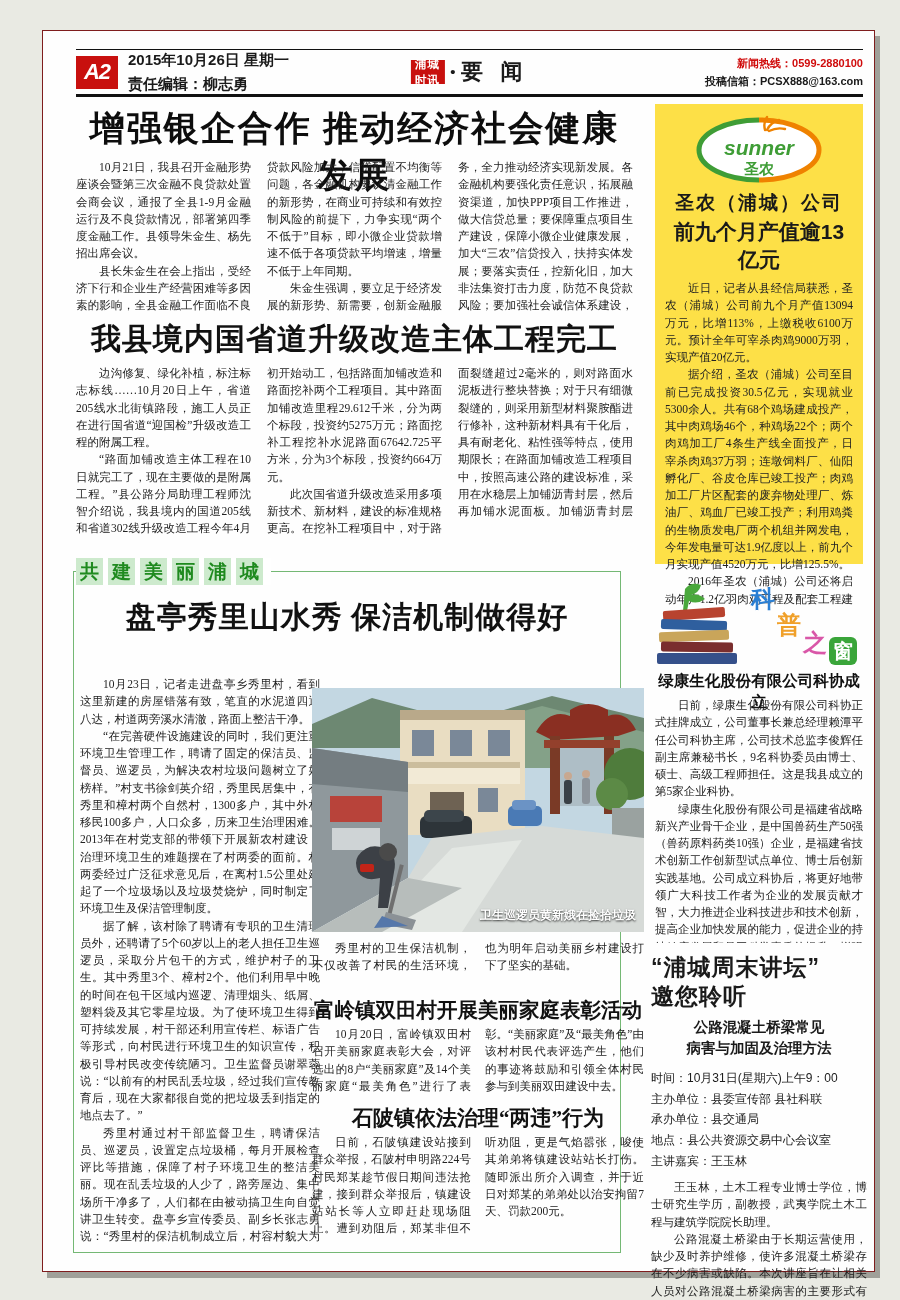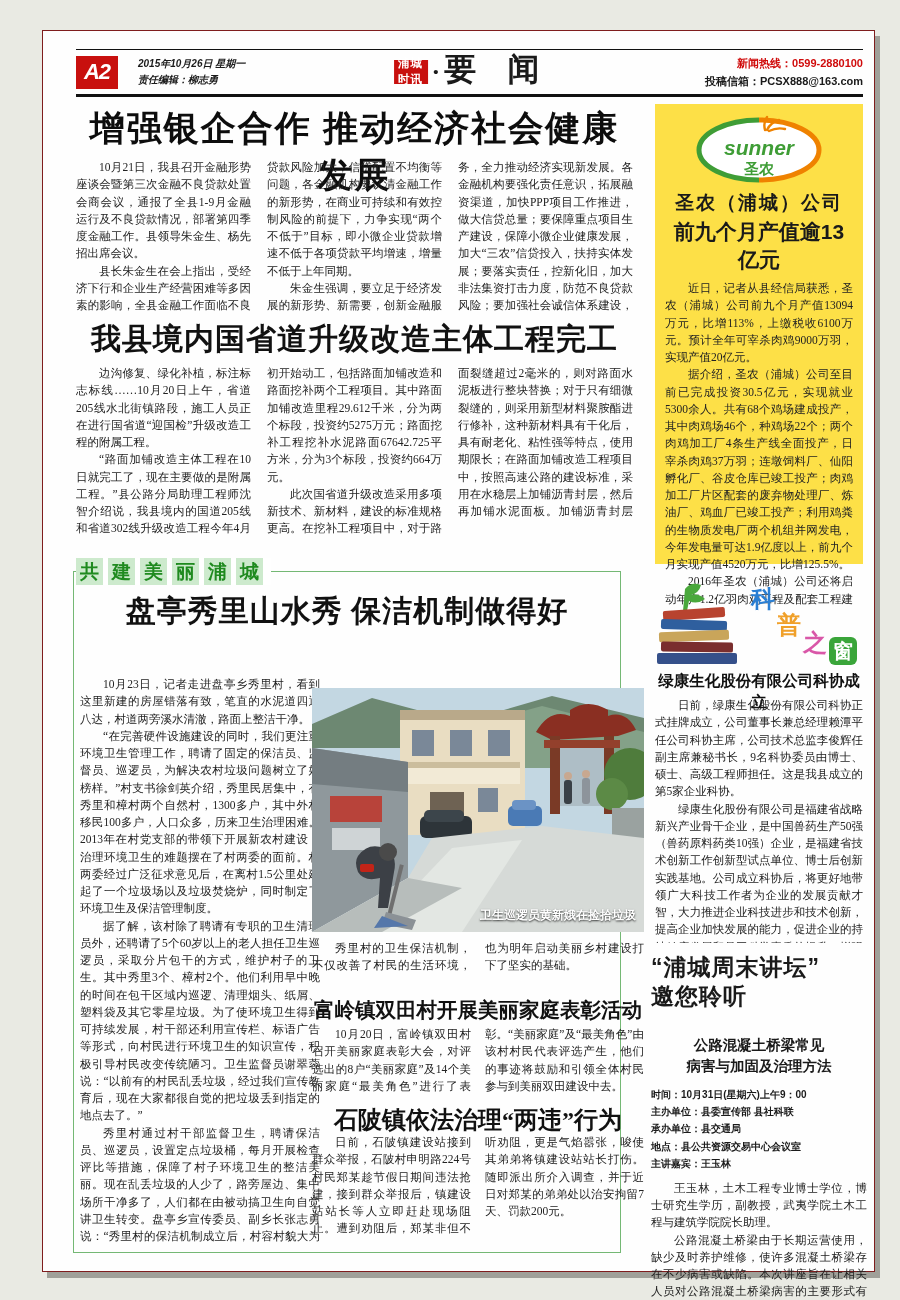--- a/index.html
+++ b/index.html
@@ -19,37 +19,37 @@
     border-top:1px solid #111;border-bottom:3px solid #111;
     display:flex;align-items:center;
   }
   .a2-box{
     width:42px;height:33px;background:#c8100e;color:#fff;
     font-family:"Liberation Sans","DejaVu Sans",sans-serif;
     font-weight:900;font-size:22px;display:flex;align-items:center;justify-content:center;
     font-style:italic;letter-spacing:-1px;
   }
   .date-block{
-    margin-left:20px;font-family:"Liberation Sans","DejaVu Sans",sans-serif;
-    font-size:10px;font-weight:700;line-height:1.6;white-space:nowrap;font-style:italic;
+    margin-left:10px;font-family:"Liberation Sans","DejaVu Sans",sans-serif;
+    font-size:15px;font-weight:700;line-height:1.6;white-space:nowrap;
   }
   .masthead{
     position:absolute;left:50%;transform:translateX(-50%);
     display:flex;align-items:center;gap:4px;
   }
   .masthead-box{
     width:34px;height:24px;background:#c8100e;color:#fff;
-    font-family:Liberation Mono, monospace;
+    font-family:Liberation Sans, sans-serif;
     font-size:11.5px;font-weight:700;line-height:16px;text-align:center;
     display:flex;flex-direction:column;justify-content:center;letter-spacing:1px;
   }
   .masthead-dot{font-size:26px;font-weight:900;line-height:1;}
   .masthead-section{
-    font-family:Liberation Mono, monospace;
-    font-size:32px;font-weight:900;letter-spacing:6px;line-height:1;
+    font-family:Liberation Serif, serif;
+    font-size:22px;font-weight:900;letter-spacing:6px;line-height:1;
   }
   .contact-block{
     margin-left:auto;text-align:right;
     font-family:"Liberation Sans","DejaVu Sans",sans-serif;
     font-size:11px;font-weight:700;line-height:1.65;white-space:nowrap;
   }
   .hotline{color:#d00b0b;}
   
   .abs{position:absolute;}
   h1,h2,h3{margin:0;}
@@ -108,25 +108,25 @@
     font-weight:900;font-size:24px;
   }
   .kepu-char.win{background:#3aa53a;color:#fff;width:28px;height:28px;border-radius:6px;
     display:flex;align-items:center;justify-content:center;font-size:20px;}
   .lecture-title{
     font-family:"Liberation Sans","DejaVu Sans",sans-serif;font-weight:900;
     font-size:23px;text-align:left;line-height:1.25;letter-spacing:1px;
   }
   .lecture-sub{
     font-family:"Liberation Sans","DejaVu Sans",sans-serif;font-weight:900;
-    font-size:14.5px;text-align:center;line-height:1.5;margin-top:24px;
+    font-size:14.5px;text-align:center;line-height:1.5;margin-top:6px;
   }
   .lecture-info{
-    font-family:"Liberation Sans","DejaVu Sans",sans-serif;font-weight:700;
-    font-size:10px;line-height:1.72;margin-top:8px;white-space:nowrap;
+    font-family:"Liberation Sans","DejaVu Sans",sans-serif;font-weight:400;
+    font-size:12px;line-height:1.72;margin-top:8px;white-space:nowrap;
   }
 </style>
 </head>
 <body>
 
 <div class="page">
 
   <div class="header-bar">
     <div class="a2-box">A2</div>
     <div class="date-block">
@@ -166,21 +166,21 @@
   <div class="green-section">
     <div class="badge-row">
       <span class="badge-char">共</span>
       <span class="badge-char">建</span>
       <span class="badge-char">美</span>
       <span class="badge-char">丽</span>
       <span class="badge-char">浦</span>
       <span class="badge-char">城</span>
     </div>
 
-    <h2 class="headline-song abs" style="left:0;top:19px;width:100%;font-size:30px;letter-spacing:1px;">盘亭秀里山水秀  保洁机制做得好</h2>
+    <h2 class="headline-song abs" style="left:0;top:25px;width:100%;font-size:30px;letter-spacing:1px;">盘亭秀里山水秀  保洁机制做得好</h2>
 
     <div class="bodytext abs" style="left:6px;top:104px;width:240px;height:568px;">
       <p>10月23日，记者走进盘亭乡秀里村，看到这里新建的房屋错落有致，笔直的水泥道四通八达，村道两旁溪水清澈，路面上整洁干净。</p>
       <p>“在完善硬件设施建设的同时，我们更注重环境卫生管理工作，聘请了固定的保洁员、监督员、巡逻员，为解决农村垃圾问题树立了好榜样。”村支书徐剑英介绍，秀里民居集中，有秀里和樟村两个自然村，1300多户，其中外村移民100多户，人口众多，历来卫生治理困难。2013年在村党支部的带领下开展新农村建设，治理环境卫生的难题摆在了村两委的面前。村两委经过广泛征求意见后，在离村1.5公里处建起了一个垃圾场以及垃圾焚烧炉，同时制定了环境卫生及保洁管理制度。</p>
       <p>据了解，该村除了聘请有专职的卫生清理员外，还聘请了5个60岁以上的老人担任卫生巡逻员，采取分片包干的方式，维护村子的卫生。其中秀里3个、樟村2个。他们利用早中晚的时间在包干区域内巡逻、清理烟头、纸屑、塑料袋及其它零星垃圾。为了使环境卫生得到可持续发展，村干部还利用宣传栏、标语广告等形式，向村民进行环境卫生的知识宣传，积极引导村民改变传统陋习。卫生监督员谢翠蓉说：“以前有的村民乱丢垃圾，经过我们宣传教育后，现在大家都很自觉的把垃圾丢到指定的地点去了。”</p>
       <p>秀里村通过村干部监督卫生，聘请保洁员、巡逻员，设置定点垃圾桶，每月开展检查评比等措施，保障了村子环境卫生的整洁美丽。现在乱丢垃圾的人少了，路旁屋边、集中场所干净多了，人们都在由被动搞卫生向自觉讲卫生转变。盘亭乡宣传委员、副乡长张志勇说：“秀里村的保洁机制成立后，村容村貌大为改观。我们盘亭乡其他村委也在向他们学习，聘请老年保洁员进行卫生保洁和监督。”</p>
     </div>
 
     <div class="photo-wrap">
       <svg width="332" height="244" viewBox="0 0 332 244">
@@ -241,21 +241,21 @@
       <p>秀里村的卫生保洁机制，不仅改善了村民的生活环境，也为明年启动美丽乡村建设打下了坚实的基础。</p>
 
     </div>
 
     <h3 class="headline-song abs" style="left:238px;top:424px;width:332px;font-size:20.5px;">富岭镇双田村开展美丽家庭表彰活动</h3>
     <div class="bodytext col2 abs" style="left:238px;top:454px;width:332px;height:72px;">
       <p>10月20日，富岭镇双田村召开美丽家庭表彰大会，对评选出的8户“美丽家庭”及14个美丽家庭“最美角色”进行了表彰。“美丽家庭”及“最美角色”由该村村民代表评选产生，他们的事迹将鼓励和引领全体村民参与到美丽双田建设中去。</p>
 
     </div>
 
-    <h3 class="headline-song abs" style="left:238px;top:532px;width:332px;font-size:24px;">石陂镇依法治理“两违”行为</h3>
+    <h3 class="headline-song abs" style="left:238px;top:532px;width:332px;font-size:21px;">石陂镇依法治理“两违”行为</h3>
     <div class="bodytext col2 abs" style="left:238px;top:562px;width:332px;height:112px;">
       <p>日前，石陂镇建设站接到群众举报，石陂村申明路224号村民郑某趁节假日期间违法抢建，接到群众举报后，镇建设站站长等人立即赶赴现场阻止。遭到劝阻后，郑某非但不听劝阻，更是气焰嚣张，唆使其弟弟将镇建设站站长打伤。随即派出所介入调查，并于近日对郑某的弟弟处以治安拘留7天、罚款200元。</p>
 
     </div>
   </div>
 
   <div class="sunner-panel">
     <svg width="132" height="70" viewBox="0 0 132 70" style="display:block;margin:2px auto 0 auto;">
       <ellipse cx="66" cy="36" rx="60" ry="30" fill="#ffffff"></ellipse>
       <path d="M6,36 a60,30 0 0 1 60,-30" stroke="#3f9d36" stroke-width="5" fill="none"></path>

